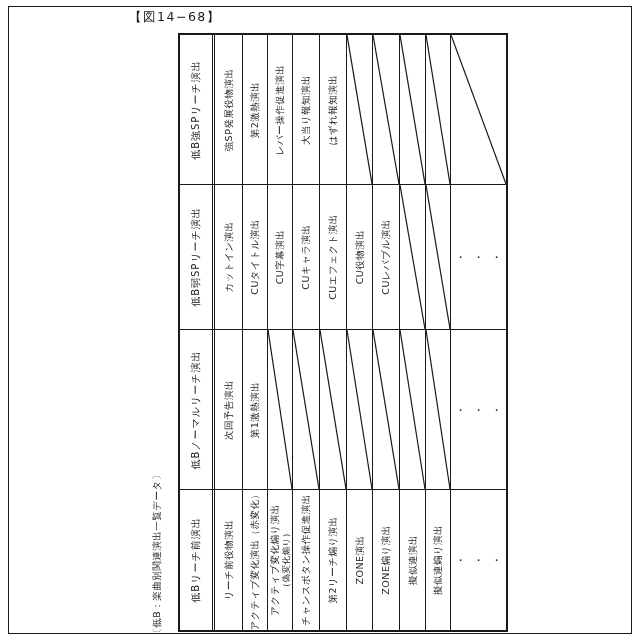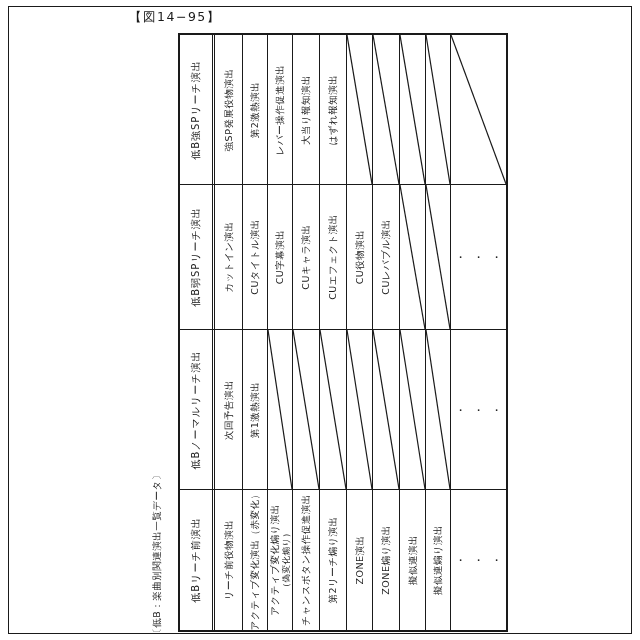--- a/index.html
+++ b/index.html
@@ -50,21 +50,21 @@
     position:absolute; left:50%; top:50%;
     transform:translate(-50%,-50%);
     font-size:11px; letter-spacing:7px; padding-left:7px; white-space:nowrap;
   }
 </style>
 </head>
 <body>
 
 <div class="page-frame"></div>
 
-<div class="figure-label">【図14−95】</div>
+<div class="figure-label">【図14−68】</div>
 
 <div class="side-label-box">
   <span class="vtext">〔低B：楽曲別関連演出一覧データ〕</span>
 </div>
 
 <div class="perf-table">
     <div class="cell">
       <span class="vtext header-text">低B強SPリーチ演出</span>
     </div>
     <div class="cell">

